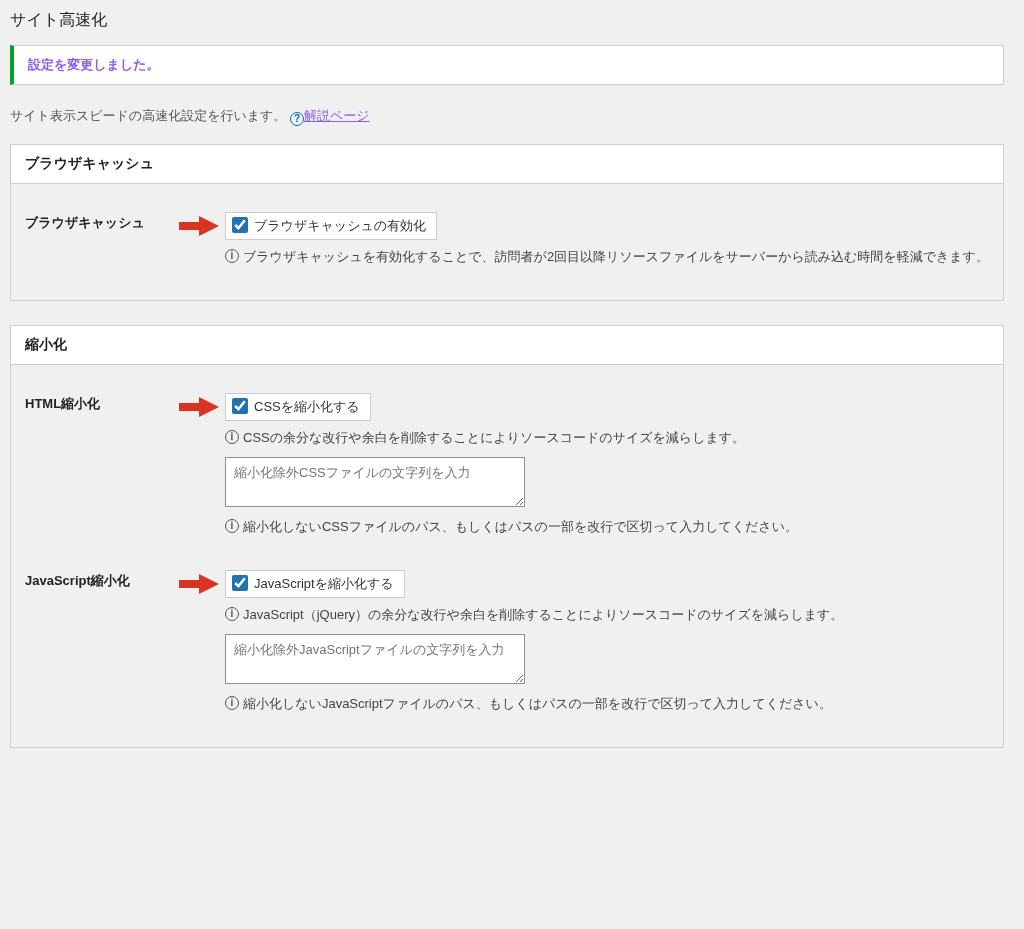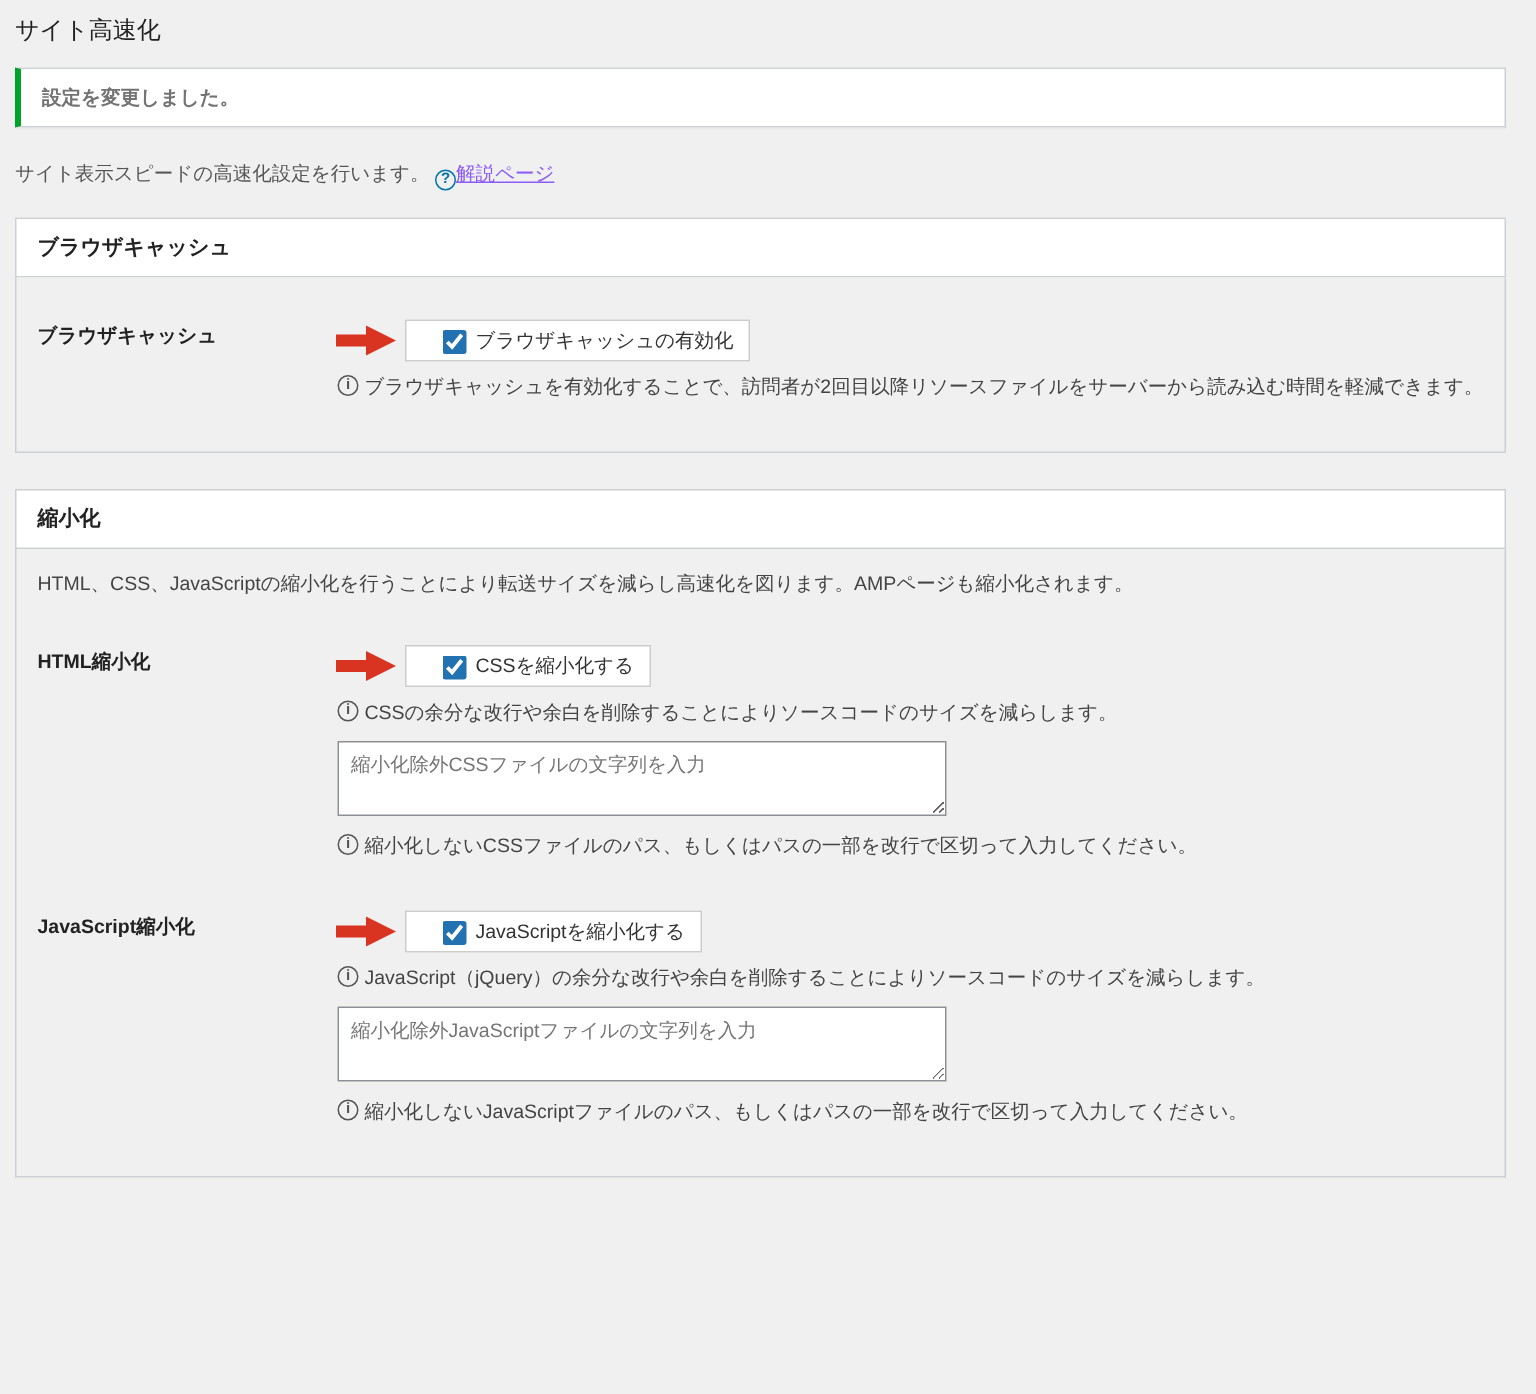--- a/index.html
+++ b/index.html
@@ -17,21 +17,21 @@
       margin-bottom: 14px;
     }
     .notice {
       background: #fff;
       border: 1px solid #ccd0d4;
       border-left: 4px solid #00a32a;
       padding: 10px 14px;
       margin-bottom: 22px;
       box-shadow: 0 1px 1px rgba(0,0,0,0.04);
     }
-    .notice p { font-weight: 700; color: #737373; }
+    .notice p { font-weight: 700; color: #8b5cf6; }
     .intro {
       font-size: 13px;
       color: #555;
       margin-bottom: 18px;
     }
     .intro a {
       color: #8b5cf6;
       text-decoration: underline;
     }
     .help-icon {
@@ -77,26 +77,25 @@
       font-size: 13px;
       color: #222;
     }
     .form-table td {
       padding: 14px 0 20px 0;
       vertical-align: top;
     }
     .checkbox-row {
       background: #fff;
       display: inline-flex;
-      align-items: flex-end;
-      padding: 4px 10px 4px 24px;
+      align-items: flex-start;
+      padding: 4px 10px 4px 6px;
       border: 1px solid #ccc;
       position: relative;
       font-size: 13px;
-      margin-left: 45px;
     }
     .checkbox-row input[type="checkbox"] {
       width: 16px;
       height: 16px;
       margin-right: 6px;
       accent-color: #2271b1;
     }
     .hint {
       margin-top: 8px;
       font-size: 13px;
@@ -114,21 +113,21 @@
       border-radius: 50%;
       color: #555;
       font-size: 10px;
       font-weight: 700;
       text-align: center;
       line-height: 12px;
       margin-top: 1px;
     }
     textarea.exclude {
       margin-top: 10px;
-      width: 406px;
+      width: 300px;
       height: 50px;
       font-size: 13px;
       padding: 6px 8px;
       border: 1px solid #8c8f94;
       background: #fff;
       color: #555;
       resize: vertical;
       font-family: inherit;
     }
     .arrow {
@@ -174,21 +173,20 @@
           <span>ブラウザキャッシュを有効化することで、訪問者が2回目以降リソースファイルをサーバーから読み込む時間を軽減できます。</span>
         </div>
       </td>
     </tr>
   </tbody>
     </table>
 </div>
 
 <div class="section-header">縮小化</div>
 <div class="section-body">
-  <p class="section-desc">HTML、CSS、JavaScriptの縮小化を行うことにより転送サイズを減らし高速化を図ります。AMPページも縮小化されます。</p>
   <table class="form-table">
     <tbody>
     <tr>
       <th>HTML縮小化</th>
       <td>
         <label class="checkbox-row">
           <svg class="arrow" viewBox="0 0 48 24">
                 <polygon fill="#d93322" points="28,2 48,12 28,22 28,16 8,16 8,8 28,8"></polygon>
               </svg>
           <input type="checkbox" checked="" style="">

